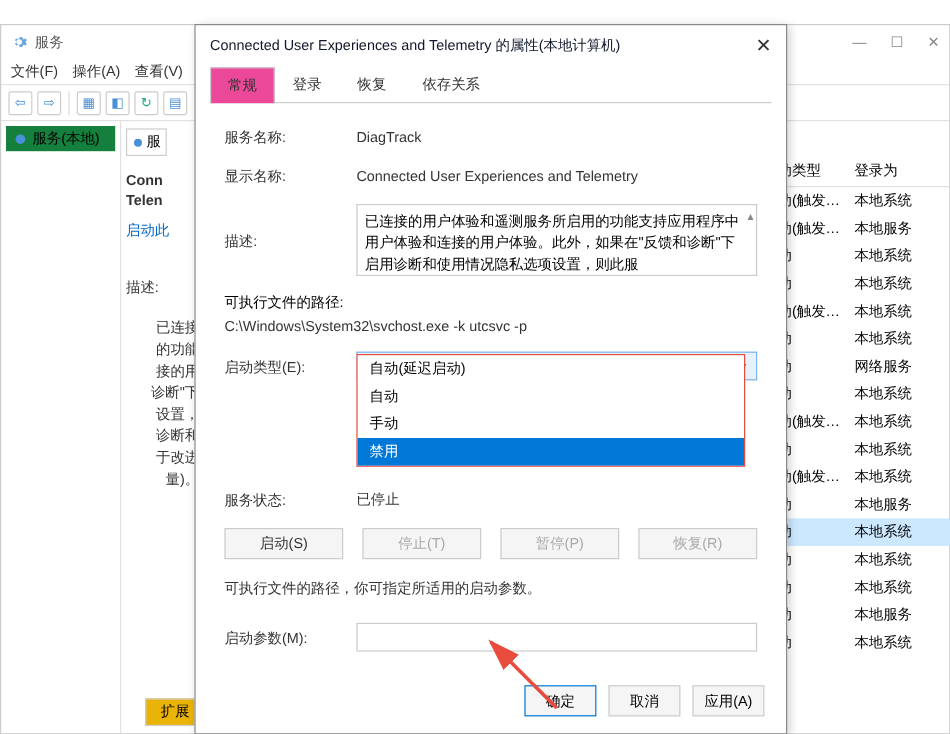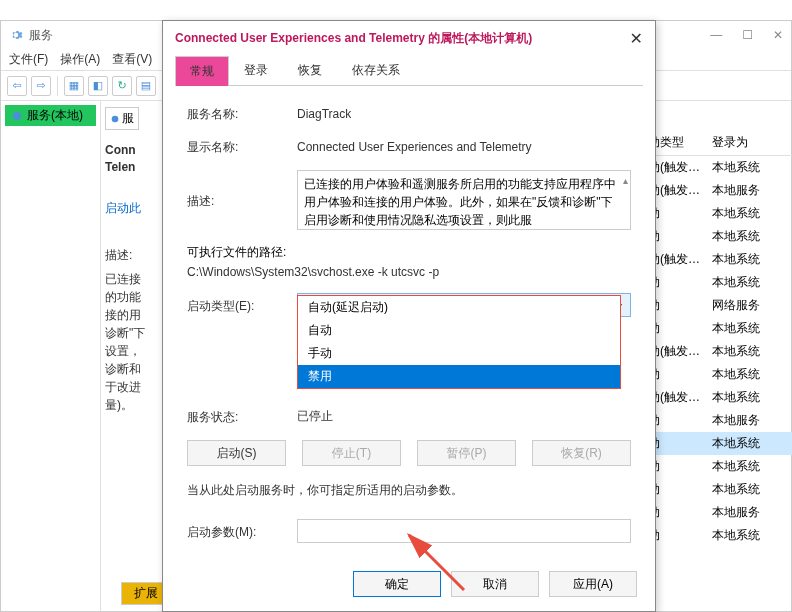--- a/index.html
+++ b/index.html
@@ -12,62 +12,62 @@
     .main-title { color: #555; }
     .main-controls { margin-left: auto; display: flex; gap: 20px; }
     .main-controls span { color: #888; cursor: default; }
     .menubar { display: flex; padding: 2px 8px; gap: 12px; border-bottom: 1px solid #e0e0e0; height: 22px; }
     .menubar span { color: #333; }
     .toolbar { display: flex; padding: 4px 6px; gap: 4px; border-bottom: 1px solid #e0e0e0; height: 30px; align-items: center; }
     .tb-btn { width: 20px; height: 20px; border: 1px solid #ccc; border-radius: 2px; display: flex; align-items: center; justify-content: center; color: #4a90d9; font-size: 11px; }
     .tb-sep { width: 1px; height: 20px; background: #ddd; margin: 0 2px; }
     .main-body { display: flex; height: calc(100% - 80px); }
     .left-panel { width: 100px; border-right: 1px solid #e0e0e0; padding: 4px; }
-    .left-item { background: #22c55e; padding: 2px 6px; display: flex; align-items: center; gap: 4px; }
+    .left-item { background: #15803d; padding: 2px 6px; display: flex; align-items: center; gap: 4px; }
     .center-panel { width: 70px; padding: 6px 4px; border-right: 1px solid #e0e0e0; }
     .refresh-btn { border: 1px solid #ccc; padding: 2px 4px; display: inline-flex; align-items: center; gap: 2px; font-size: 11px; }
     .center-panel .svc-name { color: #333; font-weight: bold; margin-top: 12px; line-height: 1.4; }
-    .center-panel .link { color: #0066cc; margin-top: 24px; display: block; }
+    .center-panel .link { color: #0066cc; margin-top: 8px; display: block; }
     .center-panel .desc-label { margin-top: 30px; color: #333; }
-    .center-panel .desc-text { margin-top: 6px; line-height: 1.5; color: #333; }
+    .center-panel .desc-text { margin-top: 16px; line-height: 1.5; color: #333; text-align: right; }
     .ext-tab { position: absolute; bottom: 6px; left: 120px; border: 1px solid #ccc; padding: 2px 12px; background: #eab308; }
 
     
     .right-cols { position: absolute; right: 0; top: 130px; width: 150px; }
     .right-header { display: flex; border-bottom: 1px solid #e0e0e0; padding: 4px 0; }
     .right-col1 { width: 70px; padding-left: 6px; }
     .right-col2 { width: 80px; }
     .right-row { display: flex; padding: 3px 0; }
     .right-row.sel { background: #cce8ff; }
 
     
     .dialog { position: absolute; left: 162px; top: 20px; width: 494px; height: 592px; background: #fff; border: 1px solid #888; box-shadow: 2px 2px 8px rgba(0,0,0,0.2); }
     .dlg-titlebar { display: flex; align-items: center; padding: 8px 12px; height: 34px; }
-    .dlg-title { color: #be185d; font-weight: bold; }
+    .dlg-title { color: #0f172a; }
     .dlg-close { margin-left: auto; font-size: 16px; color: #333; cursor: default; }
     .tabs { display: flex; border-bottom: 1px solid #ccc; margin: 0 12px; }
     .tab { padding: 6px 14px; border: 1px solid transparent; border-bottom: none; color: #333; }
     .tab.active { border-color: #ccc; background: #ec4899; position: relative; top: 1px; }
     .dlg-body { padding: 18px 24px; position: relative; }
     .row { display: flex; margin-bottom: 14px; align-items: center; }
     .label { width: 110px; color: #333; padding-top: 2px; }
     .value { flex: 1; color: #333; }
     .desc-box { flex: 1; height: 60px; border: 1px solid #ccc; padding: 4px 6px; overflow: hidden; line-height: 1.5; position: relative; }
     .desc-box .scroll-up { position: absolute; right: 2px; top: 2px; color: #888; font-size: 10px; }
     .select-box { flex: 1; height: 24px; border: 1px solid #7eb4ea; background: #e5f1fb; display: flex; align-items: center; padding: 0 8px; position: relative; }
     .select-box .chev { margin-left: auto; color: #333; font-size: 10px; }
     .dropdown { position: absolute; left: 134px; top: 209px; width: 324px; border: 1px solid #e74c3c; background: #fff; z-index: 10; }
     .dd-item { padding: 3px 10px; }
     .dd-item.sel { background: #0078d7; color: #ffffff; }
     .btn-row { display: flex; gap: 16px; margin: 12px 0 16px 0; }
     .action-btn { width: 109px; height: 26px; border: 1px solid #ccc; background: #f5f5f5; color: #333; display: flex; align-items: center; justify-content: center; }
     .action-btn.disabled { color: #aaa; }
     .param-input { flex: 1; height: 24px; border: 1px solid #ccc; }
     .dlg-footer { position: absolute; bottom: 14px; right: 18px; display: flex; gap: 10px; }
-    .dlg-btn { width: 88px; height: 26px; border: 1px solid #ccc; background: #f5f5f5; display: flex; align-items: center; justify-content: center; }
+    .dlg-btn { width: 60px; height: 26px; border: 1px solid #ccc; background: #f5f5f5; display: flex; align-items: center; justify-content: center; }
     .dlg-btn.primary { border-color: #0078d7; }
     .arrow { position: absolute; left: 394px; top: 520px; pointer-events: none; }
   </style>
 </head>
 <body>
 
 <div class="main-window">
   <div class="main-titlebar">
     <svg class="gear-icon" viewBox="0 0 24 24" fill="currentColor">
         <path d="M12 8a4 4 0 100 8 4 4 0 000-8zm9 4l2 3-2 2-3-1-2 3h-3l-2-3-3 1-2-2 2-3-2-3 2-2 3 1 2-3h3l2 3 3-1 2 2-2 3z" opacity=".8"></path>
@@ -261,21 +261,21 @@
       <div class="label">服务状态:</div>
       <div class="value">已停止</div>
     </div>
     <div class="btn-row">
       <div class="action-btn">启动(S)</div>
       <div class="action-btn disabled">停止(T)</div>
       <div class="action-btn disabled">暂停(P)</div>
       <div class="action-btn disabled">恢复(R)</div>
     </div>
     <div class="row">
-      <div class="value" style="width:100%">当从此处启动服务时，你可指定所适用的启动参数。</div>
+      <div class="value" style="width:100%">可执行文件的路径，你可指定所适用的启动参数。</div>
     </div>
     <div class="row" style="margin-top:20px">
       <div class="label">启动参数(M):</div>
       <input class="param-input" style="">
     </div>
   </div>
   <div class="dlg-footer">
     <div class="dlg-btn primary">确定</div>
     <div class="dlg-btn">取消</div>
     <div class="dlg-btn">应用(A)</div>

